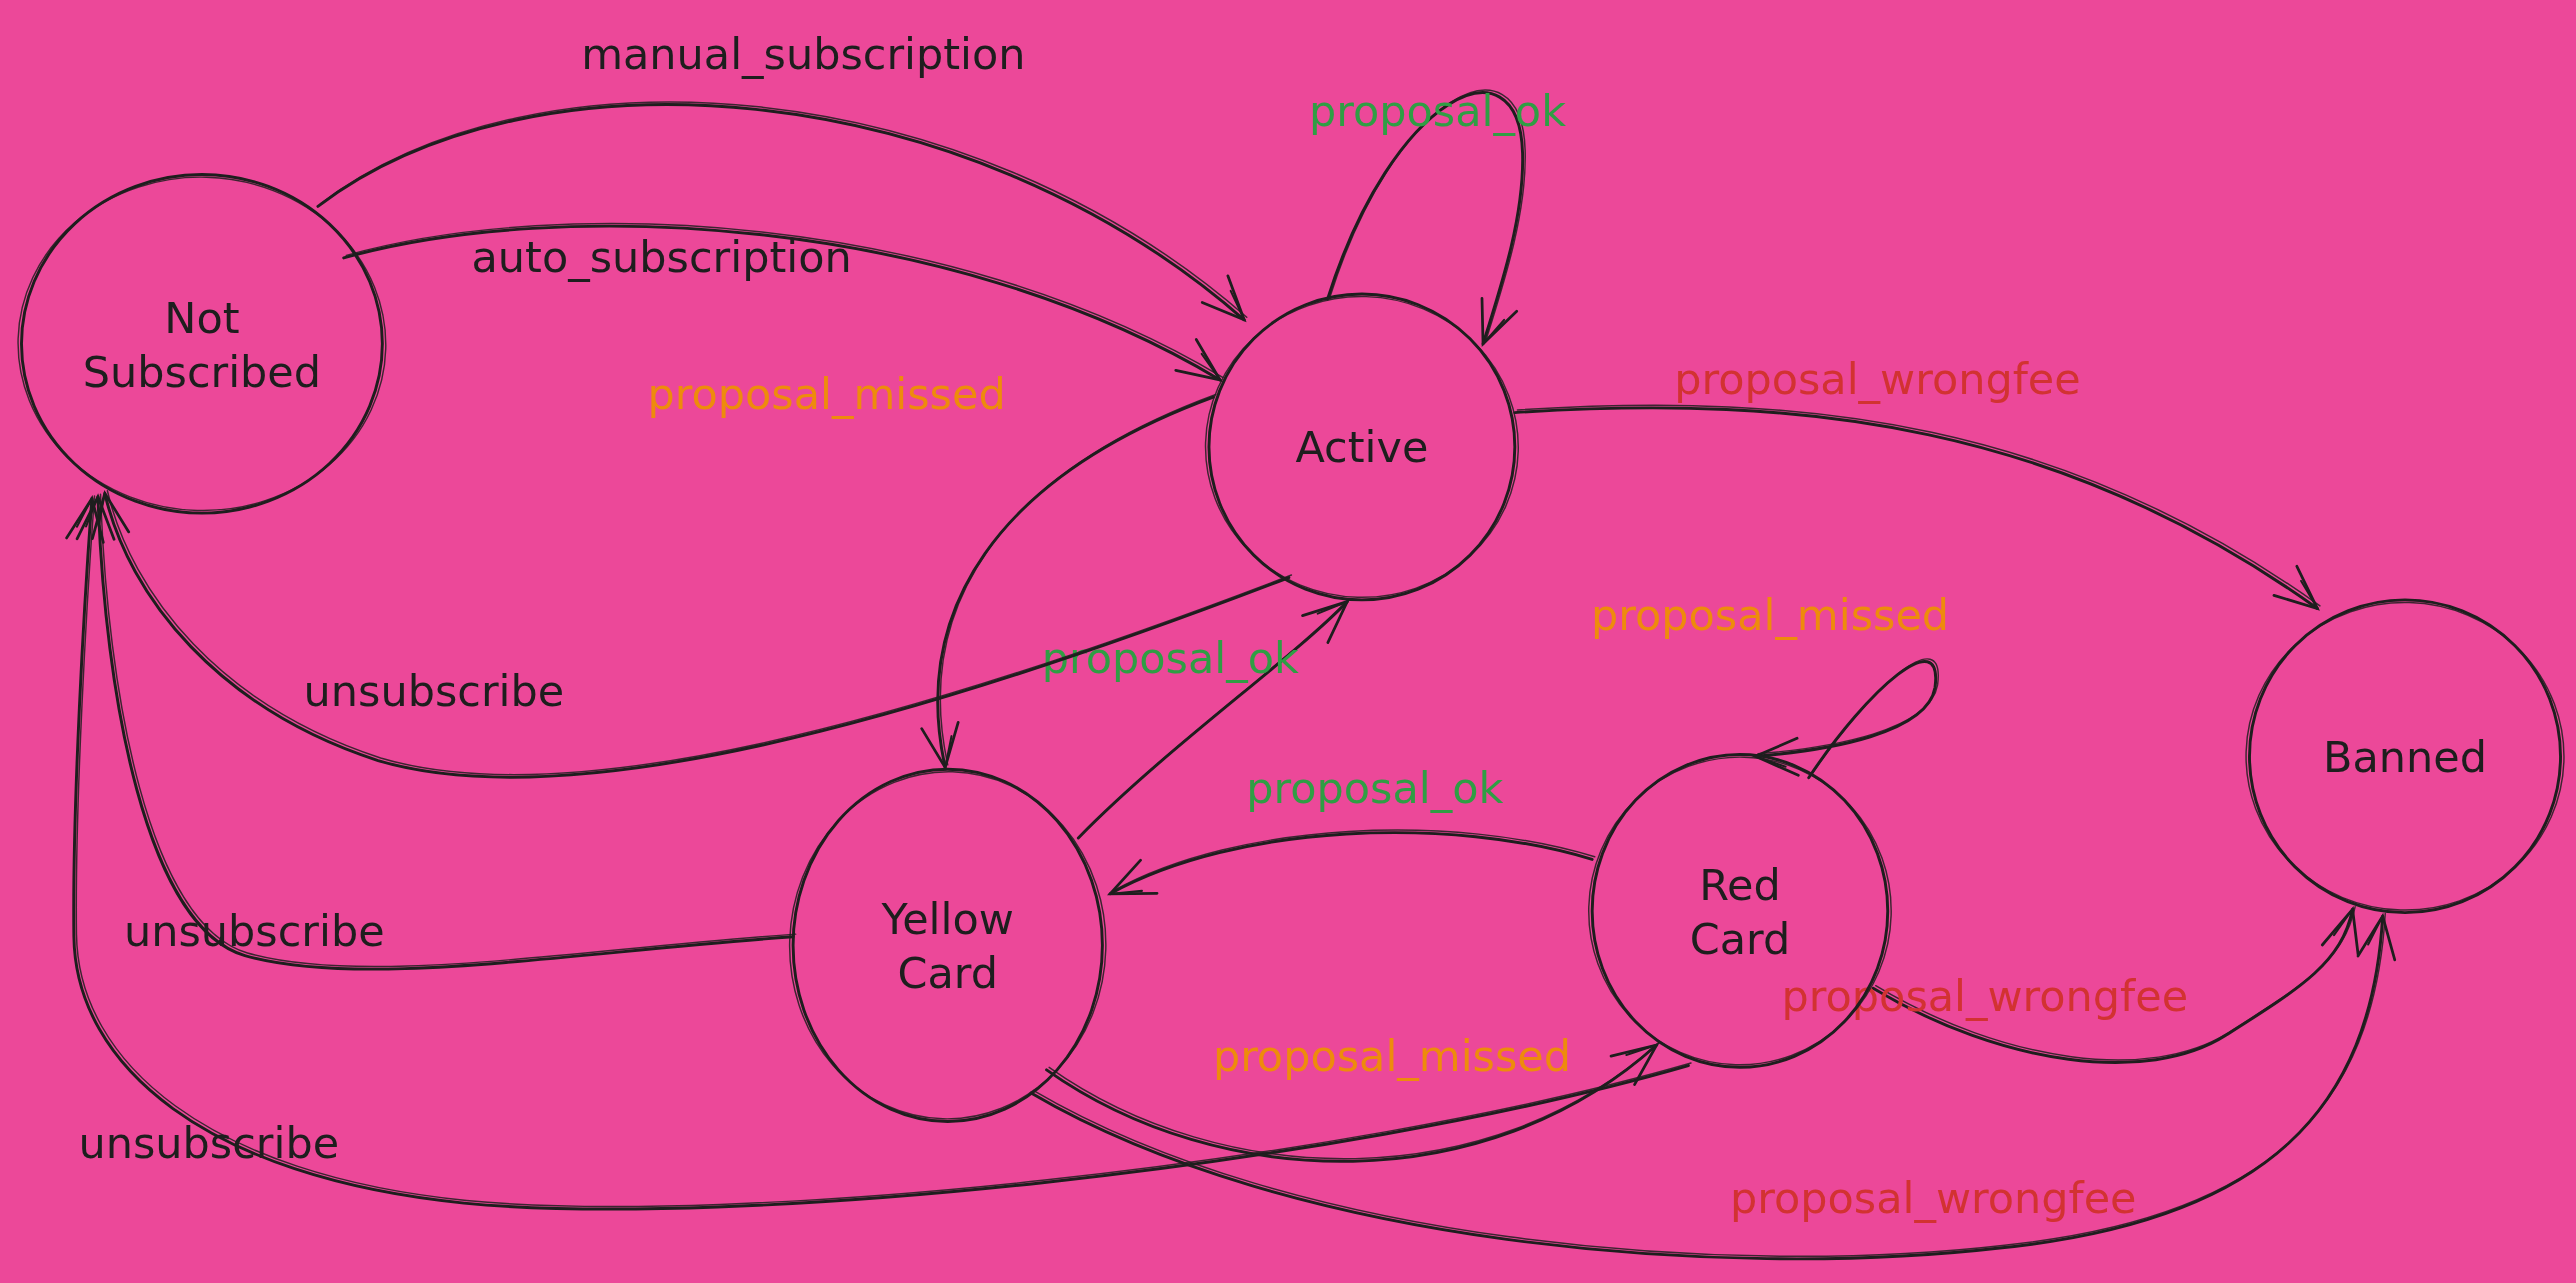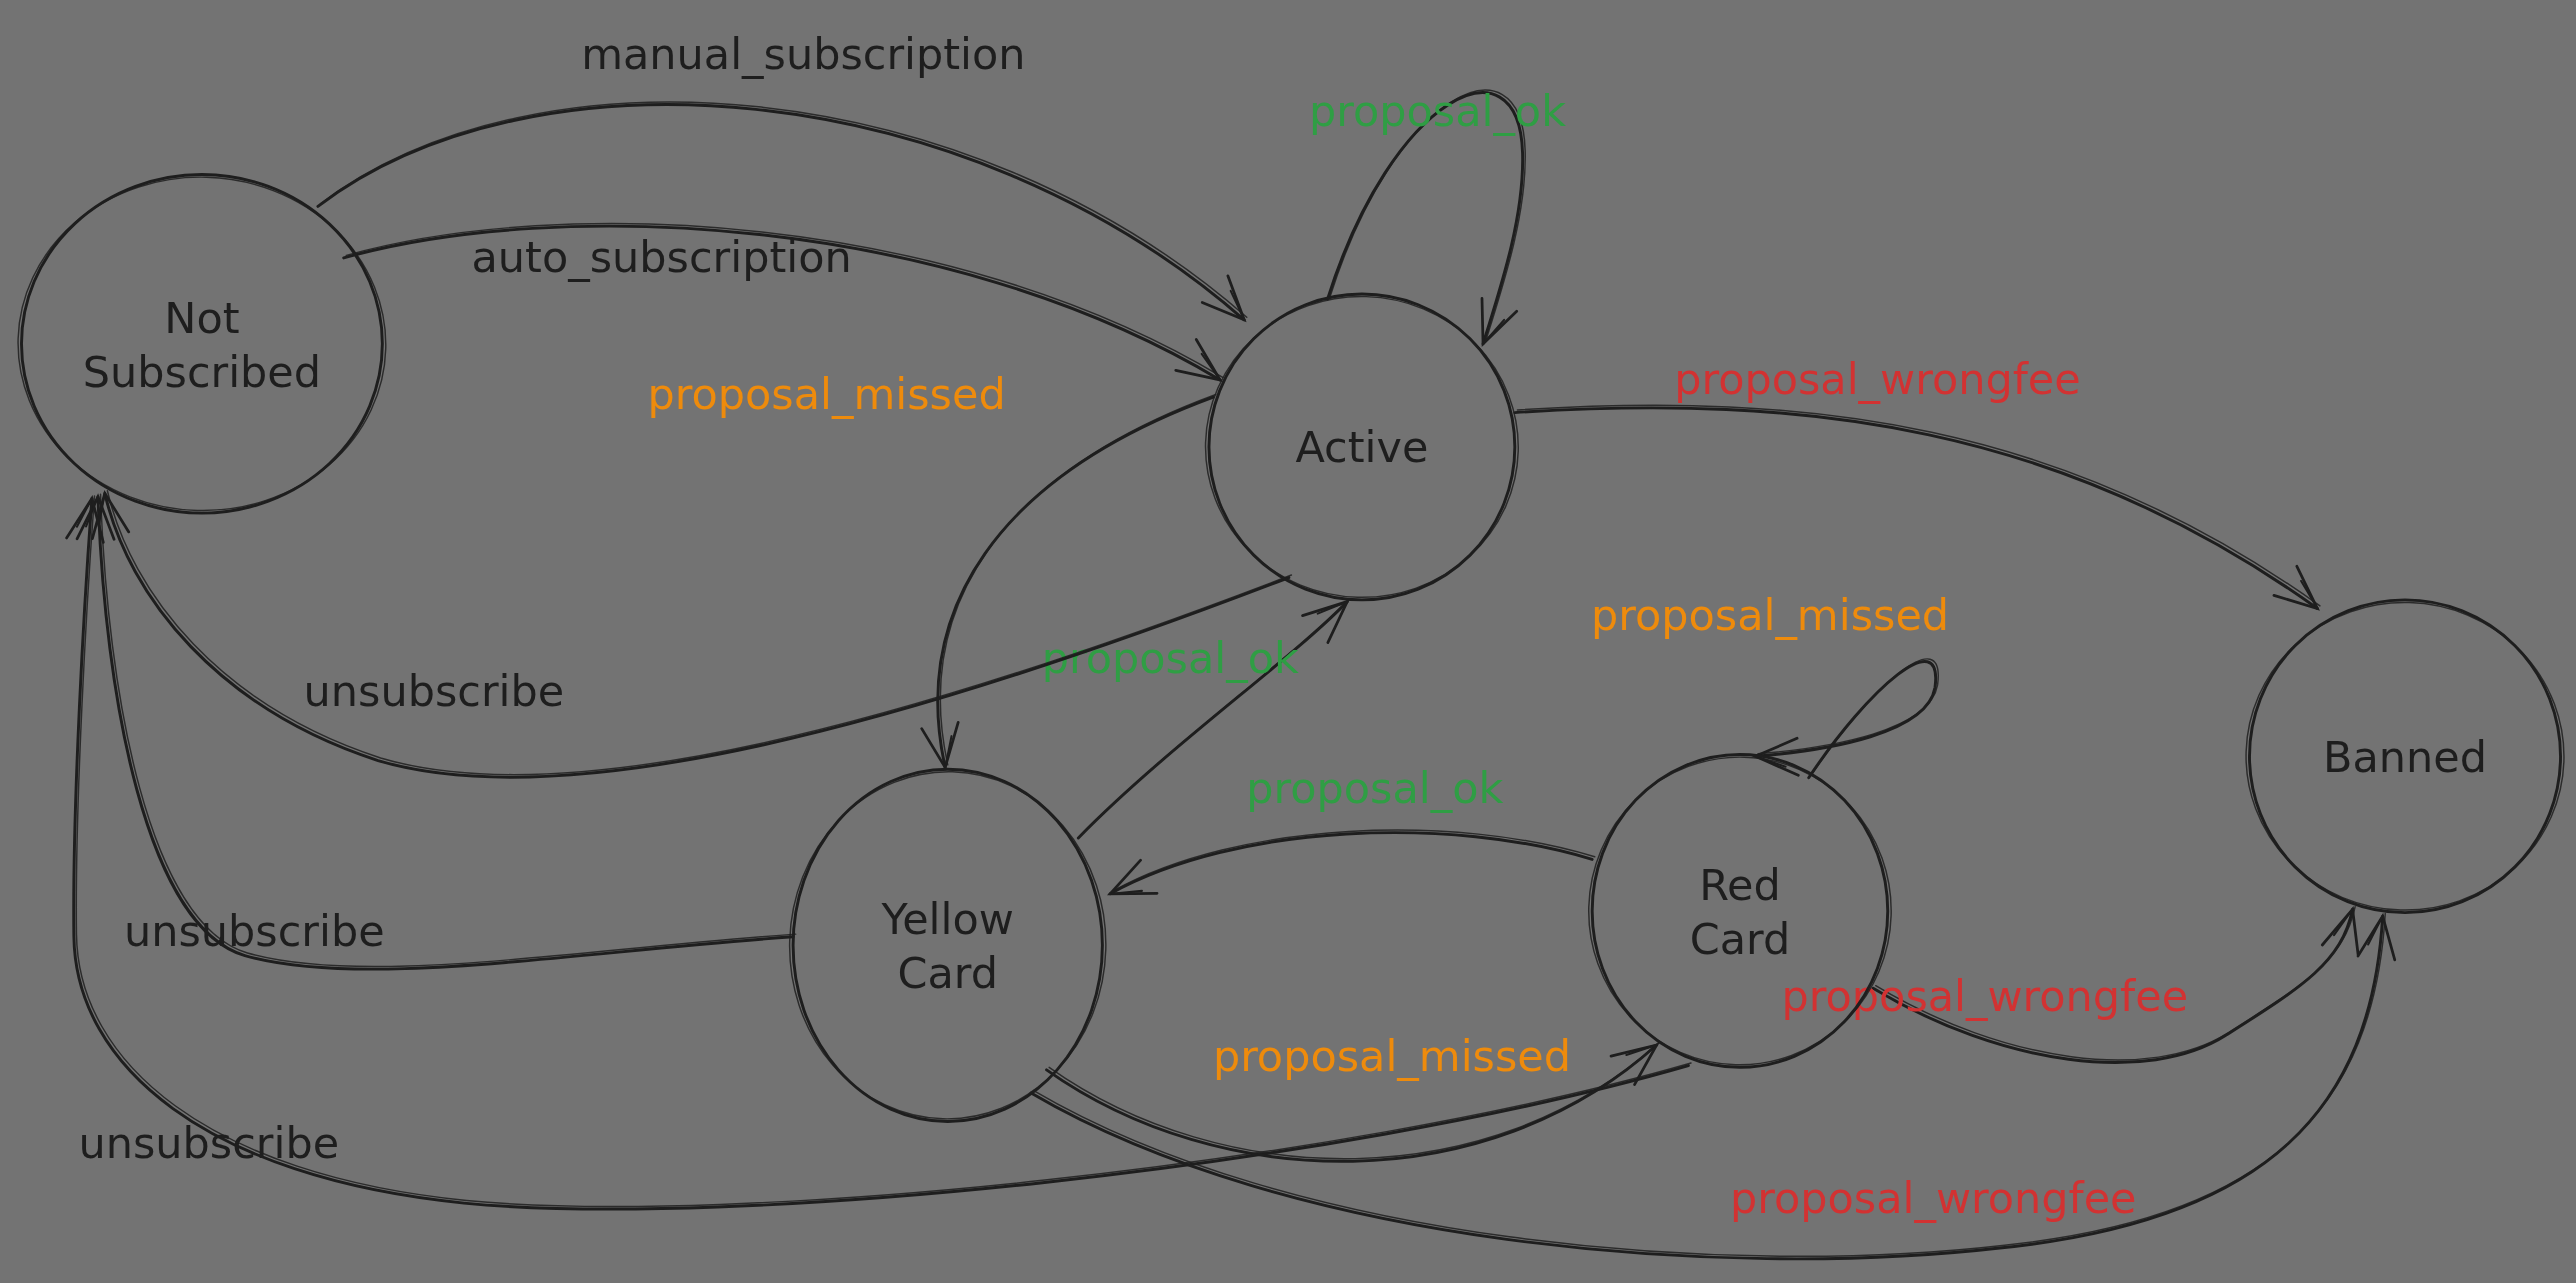--- a/index.html
+++ b/index.html
@@ -7,21 +7,21 @@
     padding: 0;
     background: #ffffff;
     width: 2576px;
     height: 1284px;
     overflow: hidden;
   }
   .canvas-wrap {
     position: relative;
     width: 2576px;
     height: 1284px;
-    background: #737373;
+    background: #ec4899;
     font-family: "DejaVu Sans", "Liberation Sans", sans-serif;
   }
   svg text {
     font-family: "DejaVu Sans", "Liberation Sans", sans-serif;
     user-select: none;
   }
   .state-label {
     font-size: 50px;
     fill: #1e1e1e;
     text-anchor: middle;

